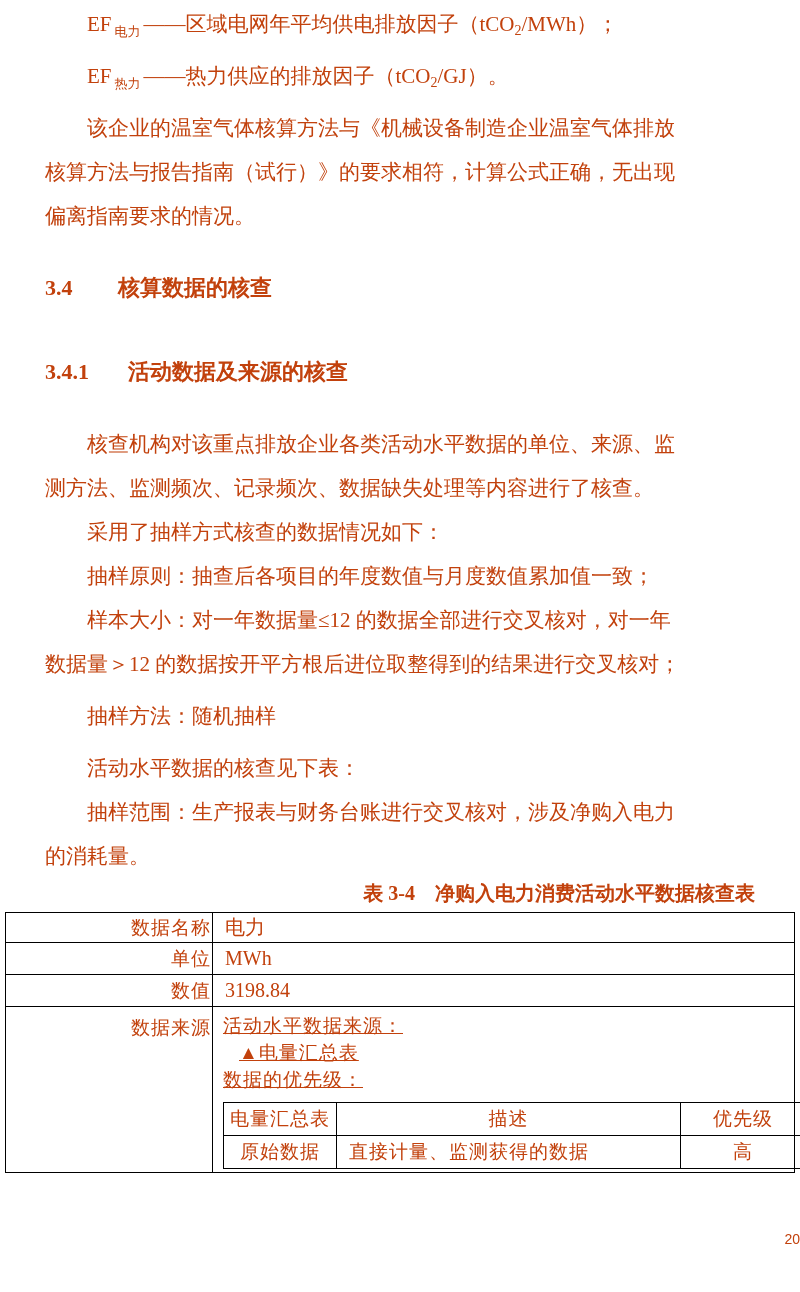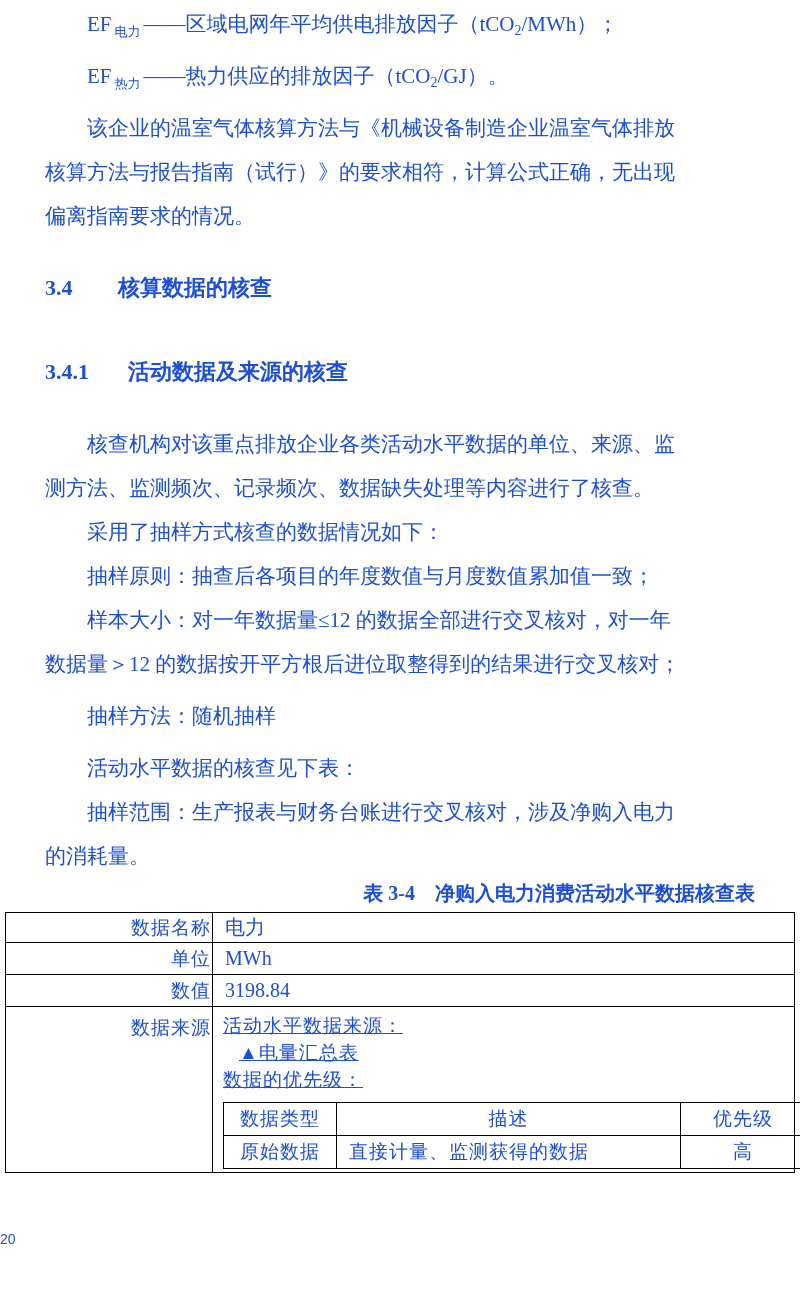--- a/index.html
+++ b/index.html
@@ -1,21 +1,21 @@
 <!DOCTYPE html>
 <html><head>
 <meta charset="utf-8">
 <style>
   html,body { margin:0; padding:0; background:#e8e8e8; }
   .page {
     position:relative;
     width:800px; height:1292px;
     margin:0 auto;
     background:#ffffff;
-    color:#1d4ed8;
+    color:#c2410c;
     font-family:"Liberation Serif","DejaVu Serif",serif;
     overflow:hidden;
   }
   .content { padding:2px 45px 0 45px; font-size:21px; line-height:44px; text-align:justify; }
   .para { margin:0; text-indent:2em; white-space:pre-line; }
   .ef-line { margin:0; padding-left:2em; white-space:nowrap; }
   .ef-sub { font-size:13px; vertical-align:-5px; margin:0 3px 0 3px; letter-spacing:0px; }
   .co2-sub { font-size:14px; vertical-align:-4px; }
   .h2 { margin:36px 0 0 0; font-size:22px; font-weight:bold; line-height:28px; text-indent:0; }
   .h3 { margin:56px 0 0 0; font-size:22px; font-weight:bold; line-height:28px; text-indent:0; }
@@ -35,21 +35,21 @@
   .source-line { line-height:27px; letter-spacing:1px;text-decoration:underline; }
   .source-line.indented { padding-left:16px; }
   .nested-table { width:573px; margin-top:9px; }
   .nested-table td { border:1.5px solid #000; height:30px; font-size:19px; letter-spacing:1px; }
   .n-col1 { width:110px; text-align:center; }
   .n-col2 { width:341px; text-align:center; }
   .n-col3 { width:122px; text-align:center; }
   .n-left { text-align:left; padding-left:12px; }
   .pageno {
     position:absolute; left:0; top:1231px; width:100%;
-    text-align:left; font-size:14px;
+    text-align:right; font-size:14px;
     font-family:"Liberation Sans","DejaVu Sans",sans-serif;
   }
 </style>
 </head>
 <body>
 
 <div class="page">
   <div class="content">
 
     <div class="ef-line"><span>EF</span><span class="ef-sub">电力</span><span>——区域电网年平均供电排放因子（tCO</span><span class="co2-sub">2</span><span>/MWh）；</span></div>
@@ -94,21 +94,21 @@
     </tr>
     <tr>
       <td class="label-cell source-label">数据来源</td>
       <td class="source-cell">
         <div class="source-line">活动水平数据来源：</div>
         <div class="source-line indented">▲电量汇总表</div>
         <div class="source-line">数据的优先级：</div>
         <table class="nested-table">
           <tbody>
                 <tr>
-            <td class="n-col1">数据类型</td>
+            <td class="n-col1">电量汇总表</td>
             <td class="n-col2">描述</td>
             <td class="n-col3">优先级</td>
           </tr>
           <tr>
             <td class="n-col1">原始数据</td>
             <td class="n-col2 n-left">直接计量、监测获得的数据</td>
             <td class="n-col3">高</td>
           </tr>
         </tbody>
             </table>

